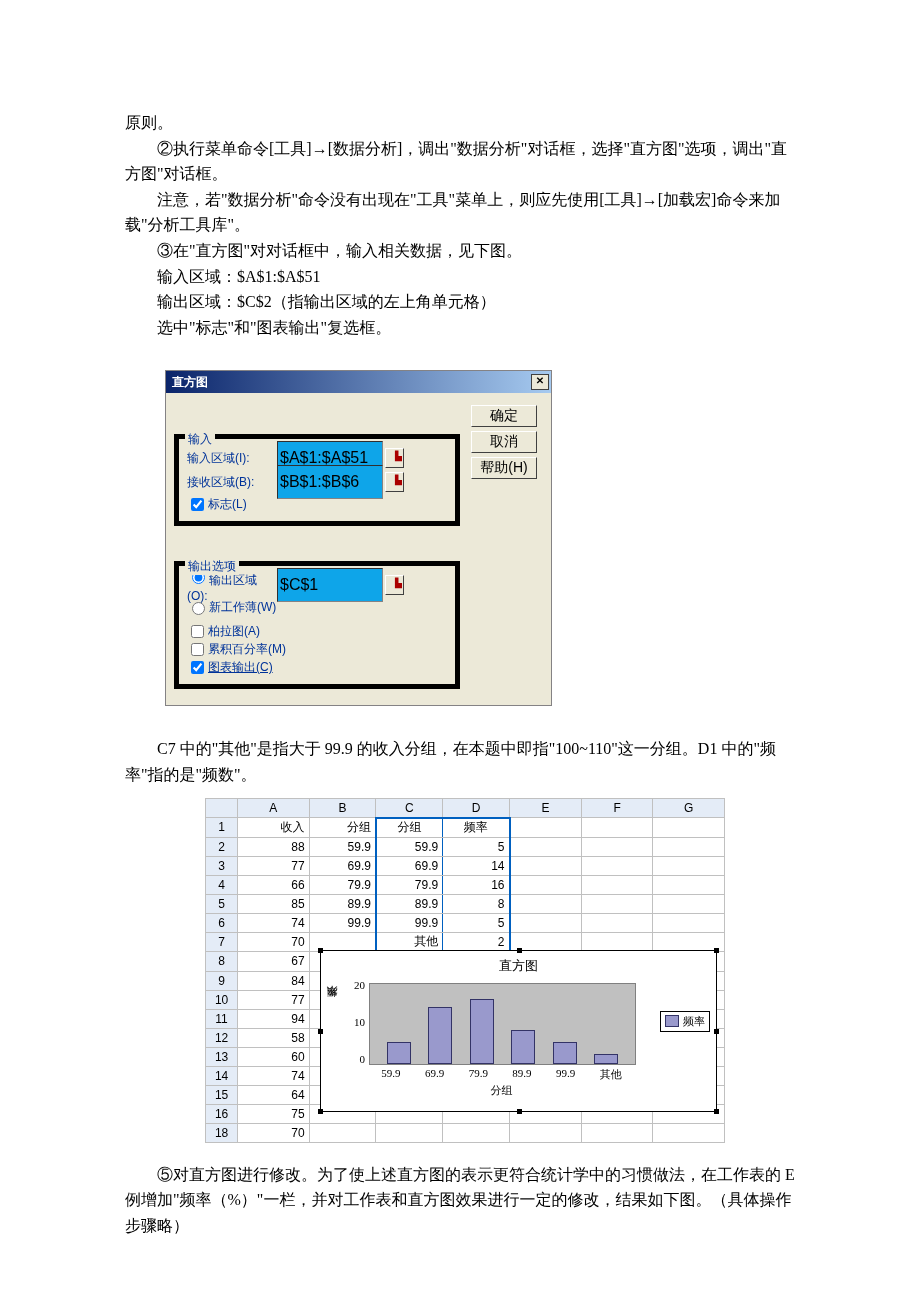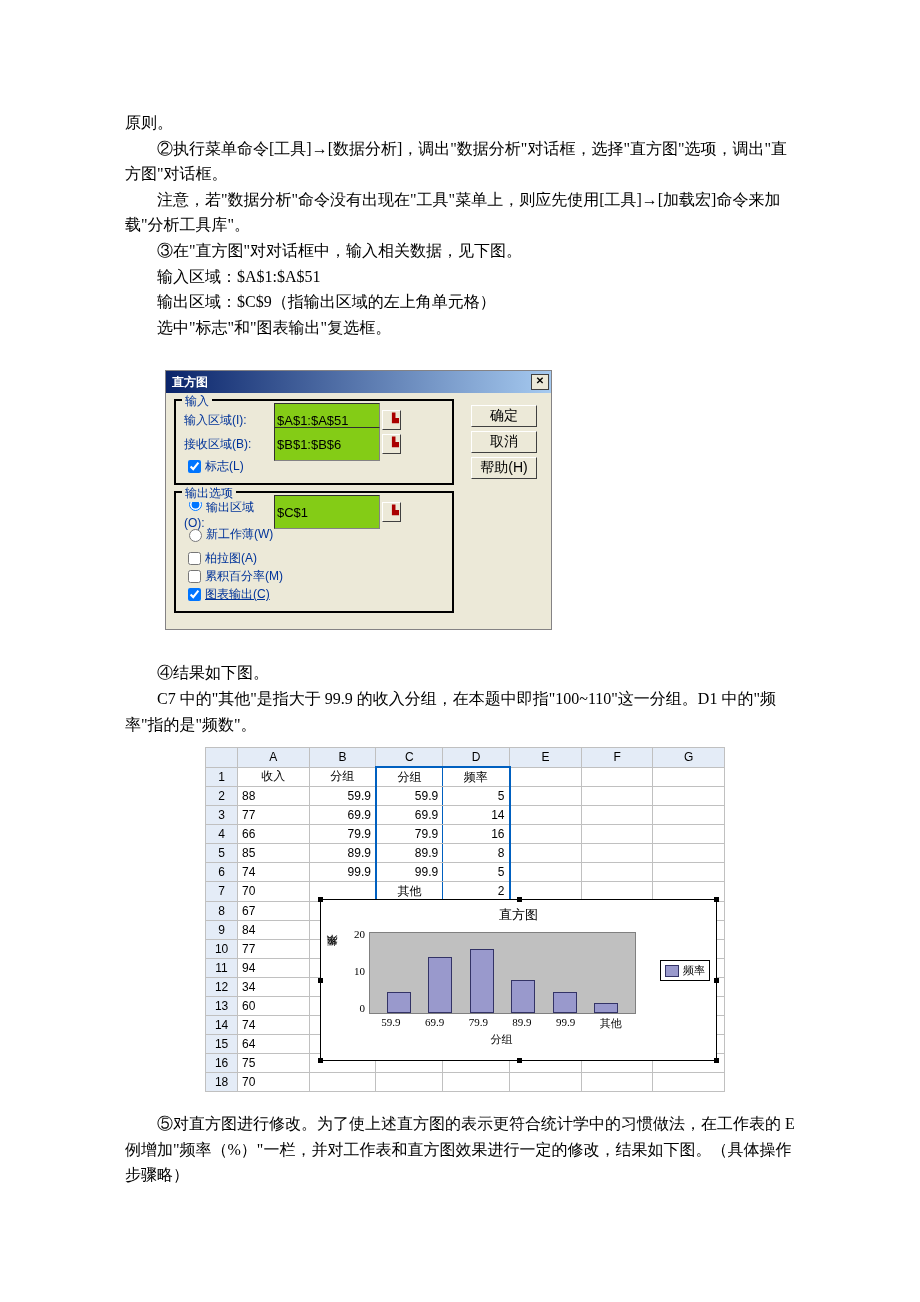--- a/index.html
+++ b/index.html
@@ -44,24 +44,25 @@
     background: #ece9d8;
     border: 1px solid #404040;
     color: #000;
     font-size: 10px;
     line-height: 12px;
     text-align: center;
     font-family: sans-serif;
   }
   .dlg-body { padding: 6px 8px 10px 8px; position: relative; }
   .grp {
-    border: 2px solid #000000;
+    border: 5px solid #000000;
     margin-bottom: 6px;
     padding: 6px 8px 8px 8px;
     position: relative;
+    margin-top: 35px;
   }
   .grp-legend {
     position: absolute;
     top: -8px; left: 6px;
     background: #ece9d8;
     padding: 0 3px;
     color: #003399;
   }
   .btn-col {
     position: absolute;
@@ -74,22 +75,22 @@
     border: 1px solid #404040;
     border-top-color: #fff; border-left-color: #fff;
     font-size: 14px;
     cursor: default;
   }
   .row { display: flex; align-items: center; height: 22px; margin: 2px 0; }
   .row-label { width: 90px; color: #003399; }
   .row-input {
     width: 100px; height: 16px;
     border: 1px inset #848284;
-    background: #84cc16;
-    font-size: 13px;
+    background: #0ea5e9;
+    font-size: 16px;
     padding: 8px 2px;
   }
   .ref-btn {
     width: 16px; height: 18px;
     border: 1px solid #404040;
     border-top-color:#fff;border-left-color:#fff;
     background: #ece9d8;
     margin-left: 2px;
     font-size: 9px;
     color: #a00;
@@ -120,29 +121,29 @@
     background: #e4ecf7;
     font-weight: normal;
     text-align: center;
     color: #000;
   }
   .rowhdr {
     background: #e4ecf7 !important;
     text-align: center;
     width: 22px;
   }
-  .colA { width: 60px; }
+  .colA { width: 60px; text-align: right; }
   .colB { width: 55px; text-align: right; }
   .colC { width: 55px; text-align: right; border-left: 2px solid #0060c0 !important; border-right: 1px solid #0060c0 !important;}
   .colD { width: 55px; text-align: right; border-right: 2px solid #0060c0 !important;}
   .colE, .colF, .colG { width: 60px; }
   .hdr-row .colC, .hdr-row .colD { text-align: center; }
   .sel-top td.colC, .sel-top td.colD { border-top: 2px solid #0060c0 !important;}
   .sel-bot td.colC, .sel-bot td.colD { border-bottom: 2px solid #0060c0 !important;}
-  .txt-left { text-align: center; }
+  .txt-left { text-align: right; }
 
   
   .chart-area {
     position: absolute;
     left: 115px;
     top: 152px;
     width: 395px;
     height: 160px;
     background: #fff;
     border: 1px solid #000;
@@ -210,21 +211,21 @@
 </style>
 </head>
 <body>
 
 <div class="page">
   <p class="para">原则。</p>
   <p class="para indent">②执行菜单命令[工具]→[数据分析]，调出"数据分析"对话框，选择"直方图"选项，调出"直方图"对话框。</p>
   <p class="para indent">注意，若"数据分析"命令没有出现在"工具"菜单上，则应先使用[工具]→[加载宏]命令来加载"分析工具库"。</p>
   <p class="para indent">③在"直方图"对对话框中，输入相关数据，见下图。</p>
   <p class="para indent">输入区域：$A$1:$A$51</p>
-  <p class="para indent">输出区域：$C$9（指输出区域的左上角单元格）</p>
+  <p class="para indent">输出区域：$C$2（指输出区域的左上角单元格）</p>
   <p class="para indent">选中"标志"和"图表输出"复选框。</p>
 
   <div class="dialog-wrap">
     <div class="dialog">
       <div class="titlebar">
         <span>直方图</span>
         <div class="closebtn">✕</div>
       </div>
       <div class="dlg-body">
         <div class="btn-col">
@@ -273,21 +274,20 @@
             </div>
           <div class="opt">
               <input type="checkbox" class="chk" checked="" style="">
               <span class="underline">图表输出(C)</span>
             </div>
         </div>
       </div>
     </div>
   </div>
 
-  <p class="para indent">④结果如下图。</p>
   <p class="para indent">C7 中的"其他"是指大于 99.9 的收入分组，在本题中即指"100~110"这一分组。D1 中的"频率"指的是"频数"。</p>
 
   <div class="sheet-wrap">
     <div class="sheet-container">
     <table class="sheet">
       <tbody>
             <tr>
         <th class="rowhdr"></th>
         <th>A</th>
         <th>B</th>
@@ -402,21 +402,21 @@
               <td class="colA">94</td>
               <td></td>
               <td></td>
               <td></td>
               <td></td>
               <td></td>
               <td></td>
             </tr>
       <tr>
               <td class="rowhdr">12</td>
-              <td class="colA">34</td>
+              <td class="colA">58</td>
               <td></td>
               <td></td>
               <td></td>
               <td></td>
               <td></td>
               <td></td>
             </tr>
       <tr>
               <td class="rowhdr">13</td>
               <td class="colA">60</td>

